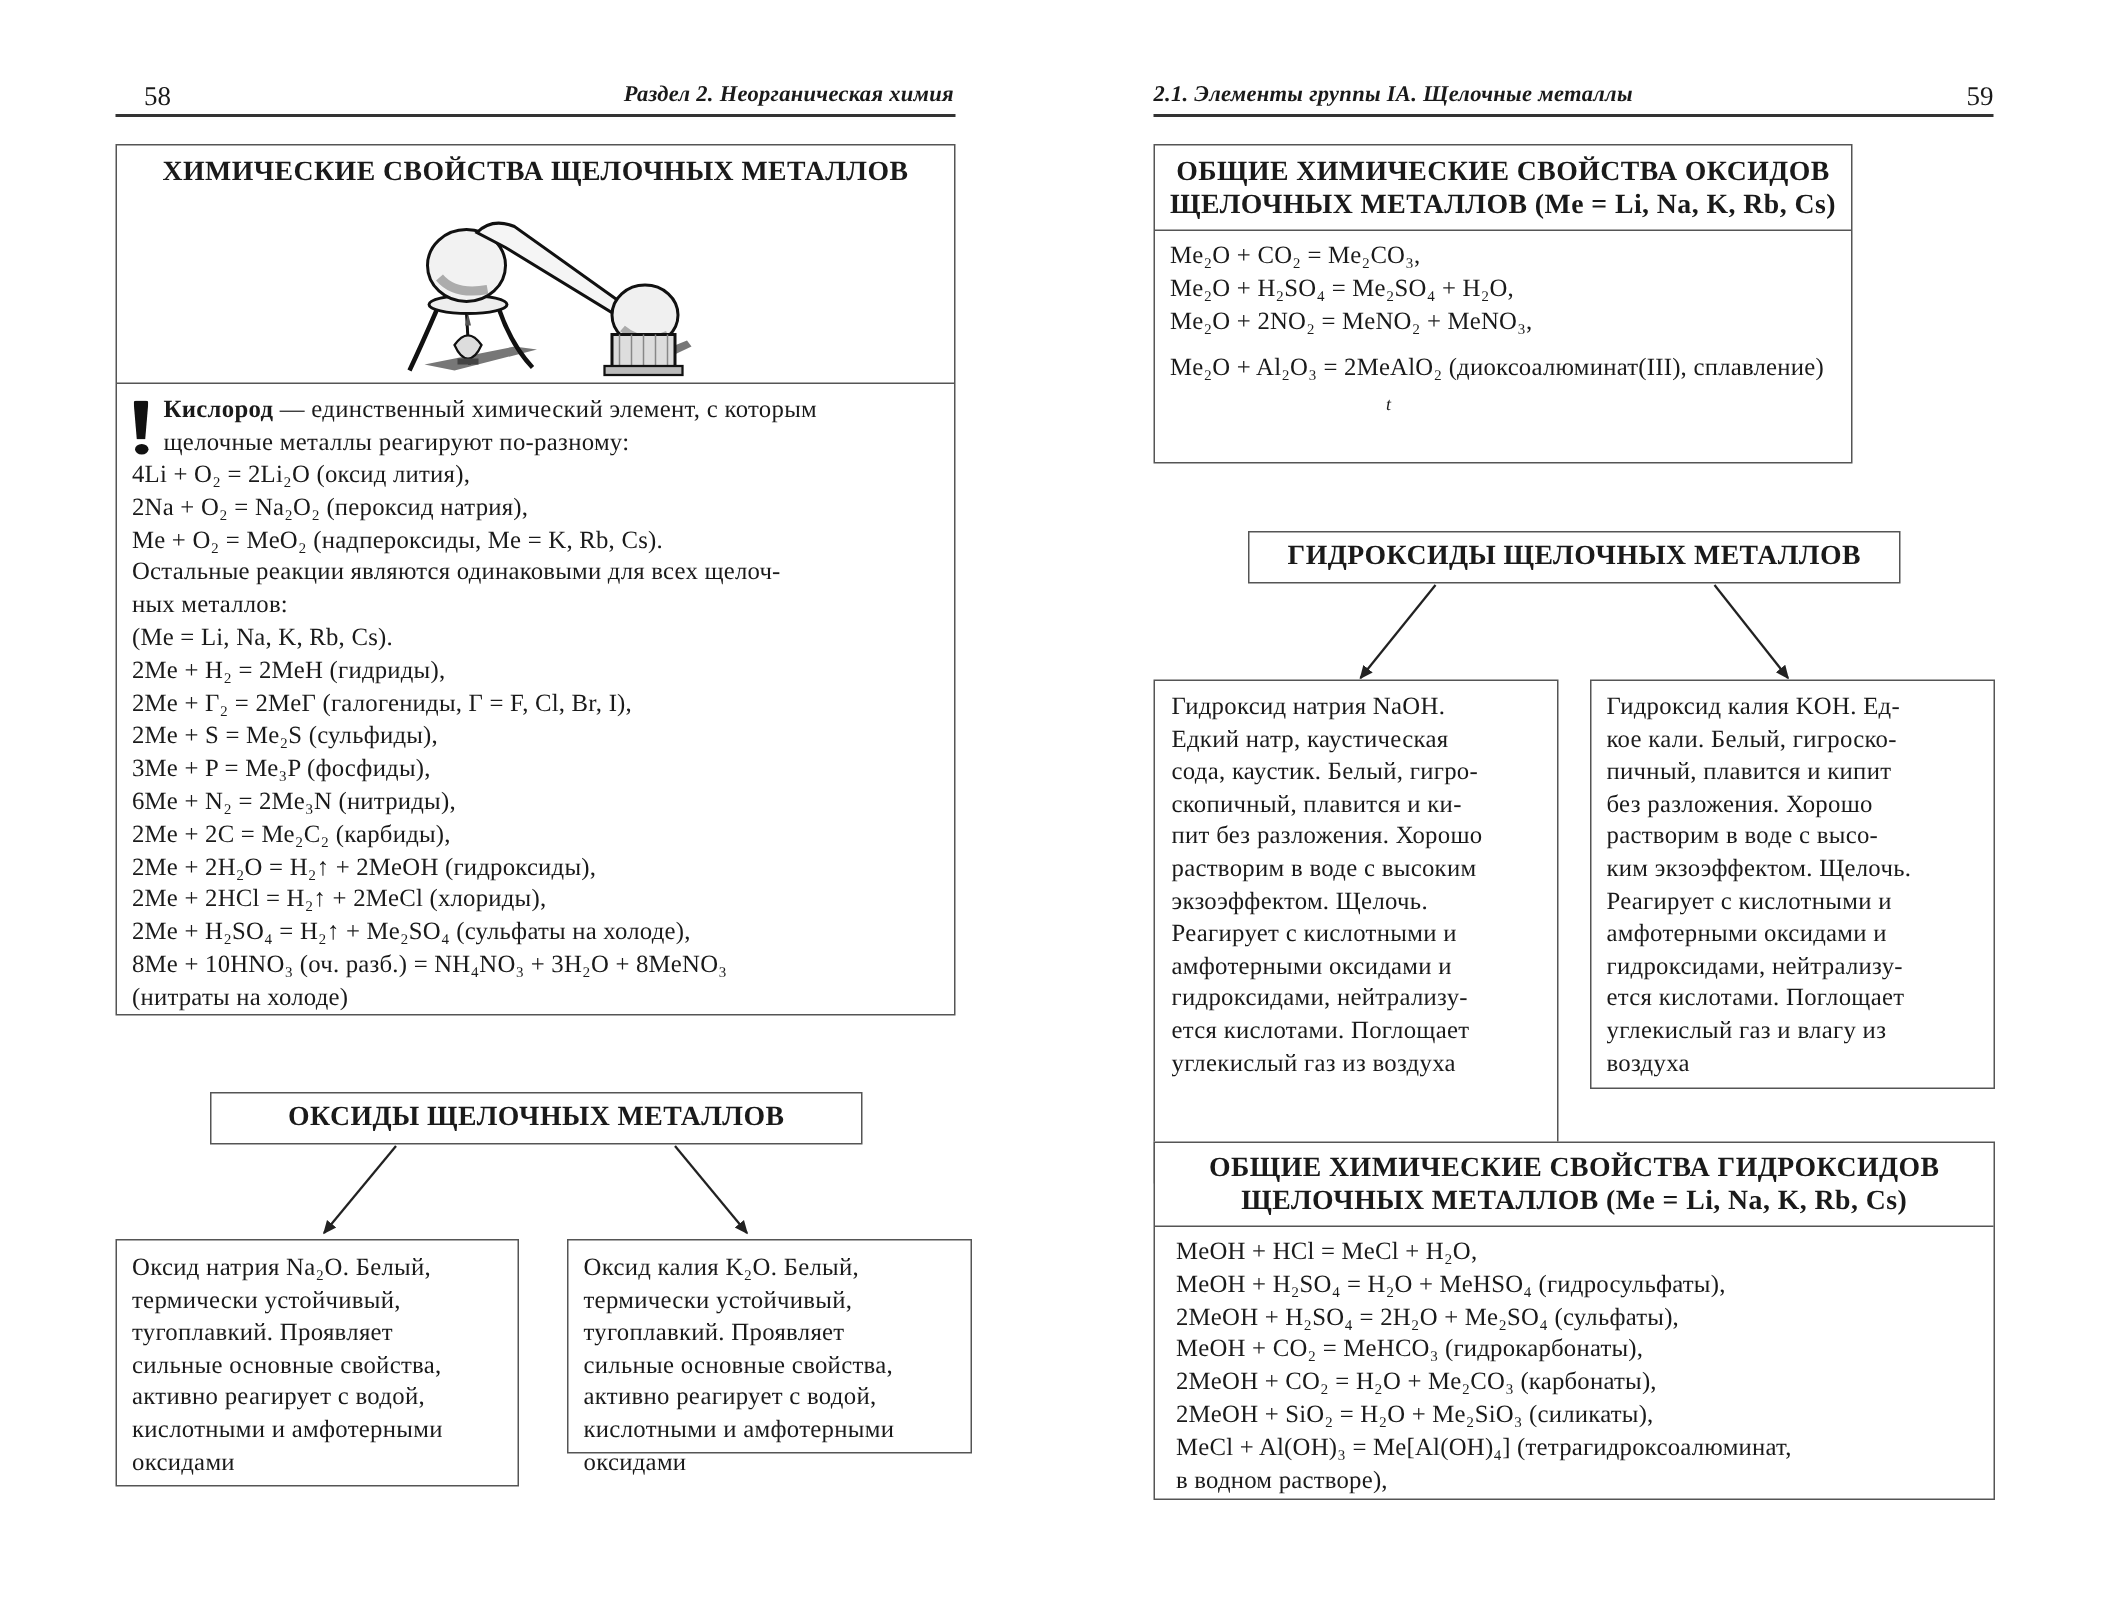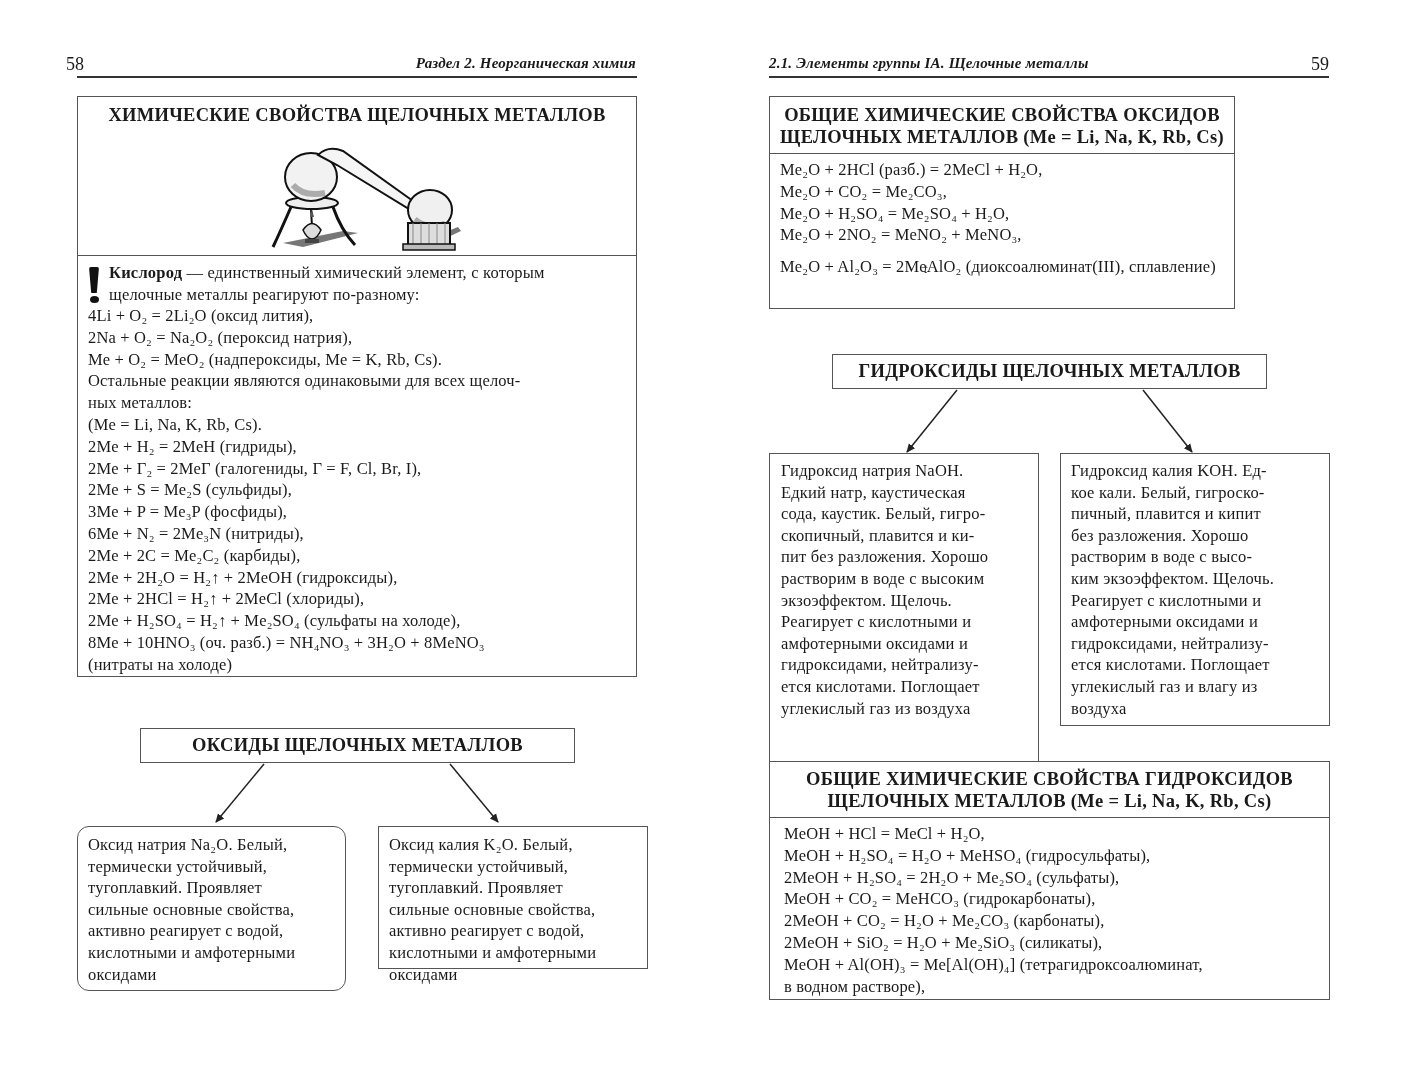--- a/index.html
+++ b/index.html
@@ -17,21 +17,21 @@
   .para { font-size:16.5px; line-height:21.6px; letter-spacing:0.2px; }
   .para .line { white-space:nowrap; }
   .excl { position:absolute; left:11px; top:8px; width:10px; }
   .excl .bar { width:10px; height:26px; background:#111; border-radius:2px 2px 3px 3px; clip-path:polygon(0 0,100% 0,78% 100%,22% 100%); }
   .excl .dot { width:9px; height:7px; background:#111; border-radius:50%; margin:3px 0 0 0.5px; }
   .arrow-svg { position:absolute; overflow:visible; }
 </style>
 </head>
 <body>
 
-<div class="abs page-num" style="left:66px;text-align:center;">58</div>
+<div class="abs page-num" style="left:96px;text-align:center;">58</div>
 <div class="abs running-head" style="right:770px;">Раздел 2. Неорганическая химия</div>
 <div class="abs rule" style="left:77px; top:76px; width:560px;"></div>
 
 <div class="box" style="left:77px; top:96px; width:560px; height:581px;">
   <div class="box-title" style="margin-top:7px;">ХИМИЧЕСКИЕ СВОЙСТВА ЩЕЛОЧНЫХ МЕТАЛЛОВ</div>
 
   <svg class="abs" style="left:185px; top:38px;" width="200" height="118" viewBox="0 0 200 118">
 
     <path d="M20 108 L80 96 L95 98 L40 112 Z" fill="#777"></path>
     <path d="M150 110 L195 92 L198 96 L160 114 Z" fill="#777"></path>
@@ -99,21 +99,21 @@
     <marker id="ah" markerWidth="10" markerHeight="10" refX="8" refY="5" orient="auto" markerUnits="userSpaceOnUse">
       <path d="M0,1 L9,5 L0,9 Z" fill="#222"></path>
     </marker>
   </defs>
   <line x1="264" y1="764" x2="216" y2="822" stroke="#222" stroke-width="1.5" marker-end="url(#ah)"></line>
   <line x1="450" y1="764" x2="498" y2="822" stroke="#222" stroke-width="1.5" marker-end="url(#ah)"></line>
   <line x1="957" y1="390" x2="907" y2="452" stroke="#222" stroke-width="1.5" marker-end="url(#ah)"></line>
   <line x1="1143" y1="390" x2="1192" y2="452" stroke="#222" stroke-width="1.5" marker-end="url(#ah)"></line>
 </svg>
 
-<div class="box" style="left:77px; top:826px; width:269px; height:165px;border-radius:12px;">
+<div class="box" style="left:77px; top:826px; width:269px; height:165px;">
   <div class="abs para" style="left:10px; top:7px;">
     <div class="line">Оксид натрия Na₂O. Белый,</div>
     <div class="line">термически устойчивый,</div>
     <div class="line">тугоплавкий. Проявляет</div>
     <div class="line">сильные основные свойства,</div>
     <div class="line">активно реагирует с водой,</div>
     <div class="line">кислотными и амфотерными</div>
     <div class="line">оксидами</div>
   </div>
 </div>
@@ -133,21 +133,20 @@
 <div class="abs page-num" style="left:1311px;">59</div>
 <div class="abs rule" style="left:769px; top:76px; width:560px;"></div>
 
 <div class="box" style="left:769px; top:96px; width:466px; height:213px;">
   <div class="box-title" style="margin-top:7px;">
     <div>ОБЩИЕ ХИМИЧЕСКИЕ СВОЙСТВА ОКСИДОВ</div>
     <div>ЩЕЛОЧНЫХ МЕТАЛЛОВ (Me = Li, Na, K, Rb, Cs)</div>
   </div>
   <div class="divider abs" style="left:0; right:0; top:56px;"></div>
   <div class="abs lines" style="left:10px; top:62px;">
-    <div class="line">Me₂O + 2HCl (разб.) = 2MeCl + H₂O,</div>
     <div class="line">Me₂O + CO₂ = Me₂CO₃,</div>
     <div class="line">Me₂O + H₂SO₄ = Me₂SO₄ + H₂O,</div>
     <div class="line">Me₂O + 2NO₂ = MeNO₂ + MeNO₃,</div>
     <div class="line" style="margin-top:10px;">Me₂O + Al₂O₃ = 2MeAlO₂ (диоксоалюминат(III), сплавление)</div>
   </div>
   <span class="abs" style="left:154px; top:165px; font-size:12px; font-style:italic;">t</span>
 </div>
 
 <div class="box" style="left:832px; top:354px; width:435px; height:35px;">
   <div class="box-title" style="line-height:33px;">ГИДРОКСИДЫ ЩЕЛОЧНЫХ МЕТАЛЛОВ</div>
@@ -192,16 +191,16 @@
     <div>ЩЕЛОЧНЫХ МЕТАЛЛОВ (Me = Li, Na, K, Rb, Cs)</div>
   </div>
   <div class="divider abs" style="left:0; right:0; top:55px;"></div>
   <div class="abs lines" style="left:14px; top:61px;">
     <div class="line">MeOH + HCl = MeCl + H₂O,</div>
     <div class="line">MeOH + H₂SO₄ = H₂O + MeHSO₄ (гидросульфаты),</div>
     <div class="line">2MeOH + H₂SO₄ = 2H₂O + Me₂SO₄ (сульфаты),</div>
     <div class="line">MeOH + CO₂ = MeHCO₃ (гидрокарбонаты),</div>
     <div class="line">2MeOH + CO₂ = H₂O + Me₂CO₃ (карбонаты),</div>
     <div class="line">2MeOH + SiO₂ = H₂O + Me₂SiO₃ (силикаты),</div>
-    <div class="line">MeOH + Al(OH)₃ = Me[Al(OH)₄] (тетрагидроксоалюминат,</div>
+    <div class="line">MeCl + Al(OH)₃ = Me[Al(OH)₄] (тетрагидроксоалюминат,</div>
     <div class="line">в водном растворе),</div>
   </div>
 </div>
 
 </body></html>

